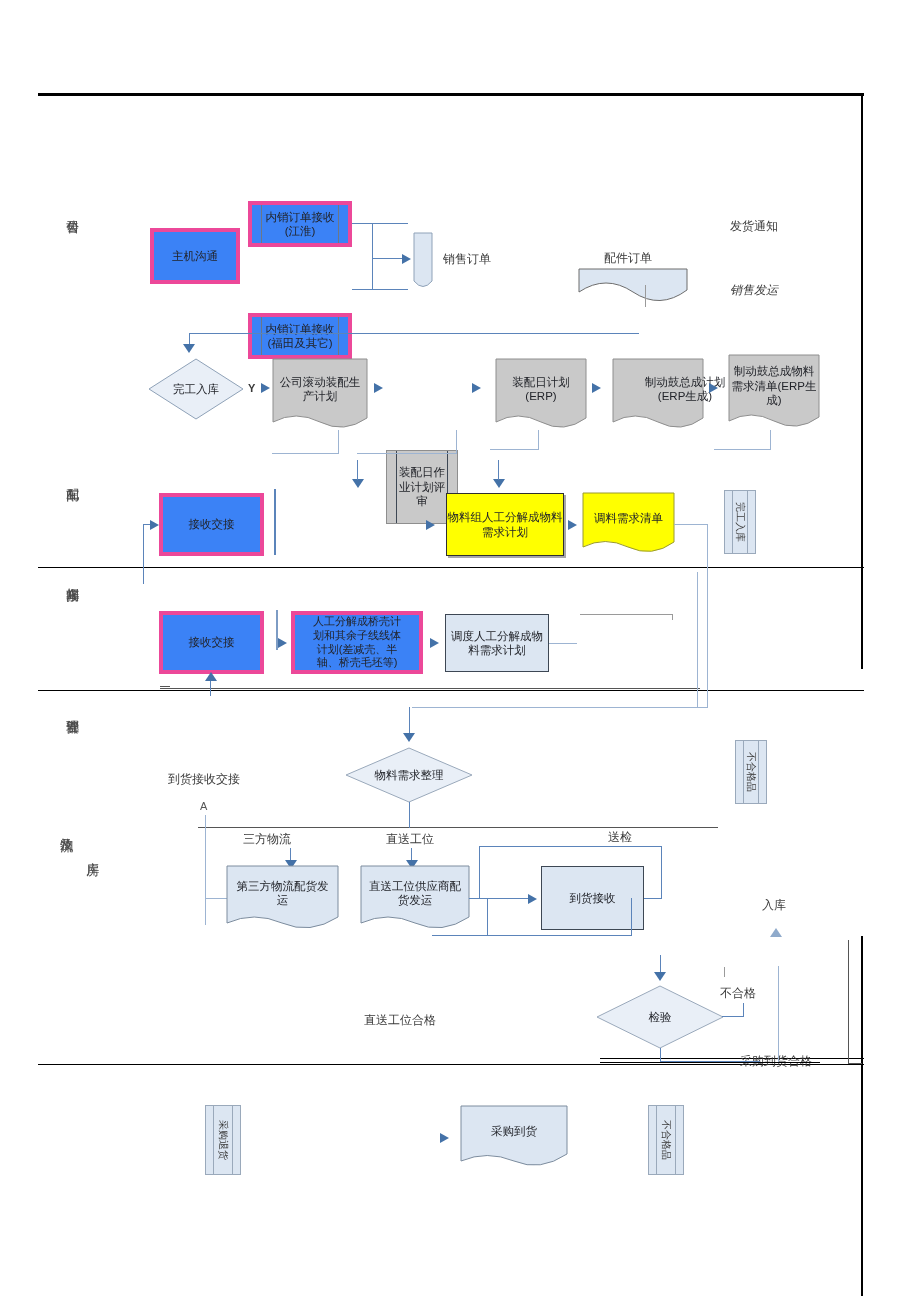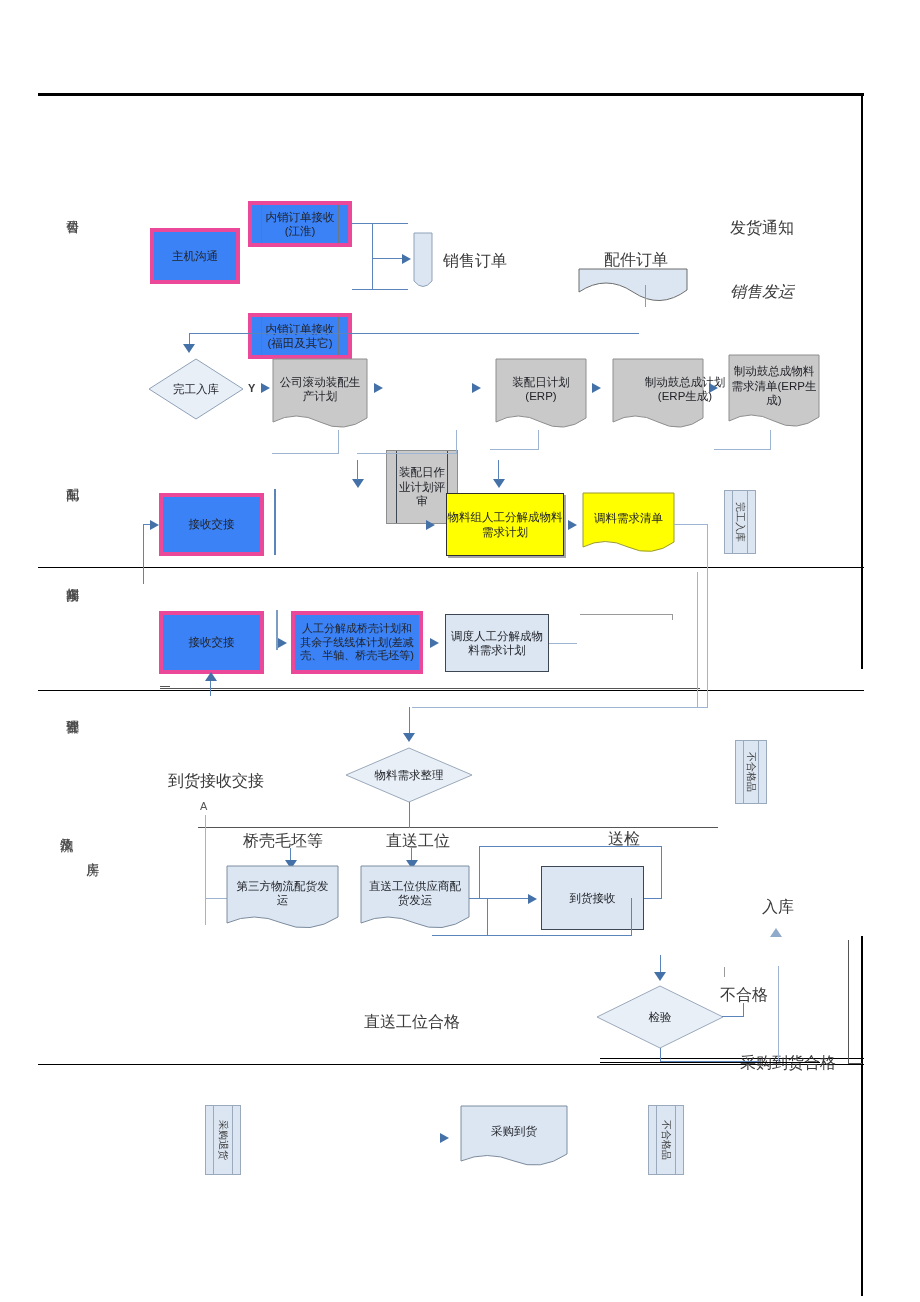--- a/index.html
+++ b/index.html
@@ -25,21 +25,21 @@
   .predef:before{left:9px;}
   .predef:after{right:9px;}
   .predef.dk:before,.predef.dk:after{border-left:1.4px solid #3d4754;}
 
   
   .diamond{position:absolute;}
   .diamond .dlabel{position:absolute;left:0;top:0;width:100%;height:100%;
     display:flex;align-items:center;justify-content:center;font-size:11.5px;color:#22242a;}
 
   
-  .txt{position:absolute;font-size:16px;color:#3a3a3a;white-space:nowrap;}
+  .txt{position:absolute;font-size:12px;color:#3a3a3a;white-space:nowrap;}
   .txt.sm{font-size:11px;}
 
   
   .vbox{position:absolute;background:#dce6f2;border:1px solid #9aa9bb;}
   .vbox .vtxt{position:absolute;left:50%;top:50%;transform:translate(-50%,-50%) rotate(90deg);
      white-space:nowrap;font-size:10px;color:#3c3c3c;}
   .vbox:before,.vbox:after{content:"";position:absolute;top:0;bottom:0;width:0;border-left:1px solid #9aa9bb;}
   .vbox:before{left:7px;}
   .vbox:after{right:7px;}
 
@@ -243,21 +243,21 @@
 
   <div class="ln ln-v ln-pale" style="left:276px;top:610px;height:40px;width:2px;background:#7d9cc4;"></div>
 
   <div class="node proc-blue" style="left:159px;top:611px;width:105px;height:63px;">
     <span>接收交接</span>
   </div>
   <div class="ln ln-v" style="left:210px;top:680px;height:16px;"></div>
   <div class="arw arw-u" style="left:205px;top:672px;"></div>
 
   <div class="node proc-blue" style="left:291px;top:611px;width:132px;height:63px;font-size:11px;">
-    <span style="padding:0 4px;">人工分解成桥壳计划和其余子线线体计划(差减壳、半轴、桥壳毛坯等)</span>
+    <span style="padding:0 15px;">人工分解成桥壳计划和其余子线线体计划(差减壳、半轴、桥壳毛坯等)</span>
   </div>
   <div class="arw arw-r" style="left:278px;top:638px;"></div>
   <div class="arw arw-r" style="left:430px;top:638px;"></div>
 
   <div class="node proc-blue-dark" style="left:445px;top:614px;width:104px;height:58px;">
     <span>调度人工分解成物料需求计划</span>
   </div>
   <div class="ln ln-h ln-pale" style="left:549px;top:643px;width:28px;"></div>
 
   <div class="ln ln-h ln-grey" style="left:580px;top:614px;width:93px;height:1px;"></div>
@@ -278,21 +278,21 @@
   <div class="ln ln-v" style="left:409px;top:802px;height:26px;"></div>
 
   <div class="vbox" style="left:735px;top:740px;width:30px;height:62px;">
     <span class="vtxt">不合格品</span>
   </div>
 
   <div class="txt sm" style="left:200px;top:800px;color:#555;">A</div>
   <div class="ln ln-v ln-pale" style="left:205px;top:815px;height:110px;"></div>
   <div class="ln ln-h ln-pale" style="left:205px;top:898px;width:34px;"></div>
 
-  <div class="txt" style="left:243px;top:831px;">桥壳毛坯等</div>
+  <div class="txt" style="left:243px;top:831px;">三方物流</div>
   <div class="ln ln-v" style="left:290px;top:848px;height:17px;"></div>
   <div class="arw arw-d" style="left:285px;top:860px;"></div>
 
   <div class="txt" style="left:386px;top:831px;">直送工位</div>
   <div class="ln ln-v" style="left:411px;top:848px;height:17px;"></div>
   <div class="arw arw-d" style="left:406px;top:860px;"></div>
 
   <div class="abs" style="left:360px;top:865px;width:110px;height:68px;">
     <svg width="110" height="68" viewBox="0 0 110 68">
       <path d="M1 1 H109 V52 Q82 70 55 58 Q28 46 1 58 Z" fill="#dce6f2" stroke="#7c8c9e" stroke-width="1"></path>

